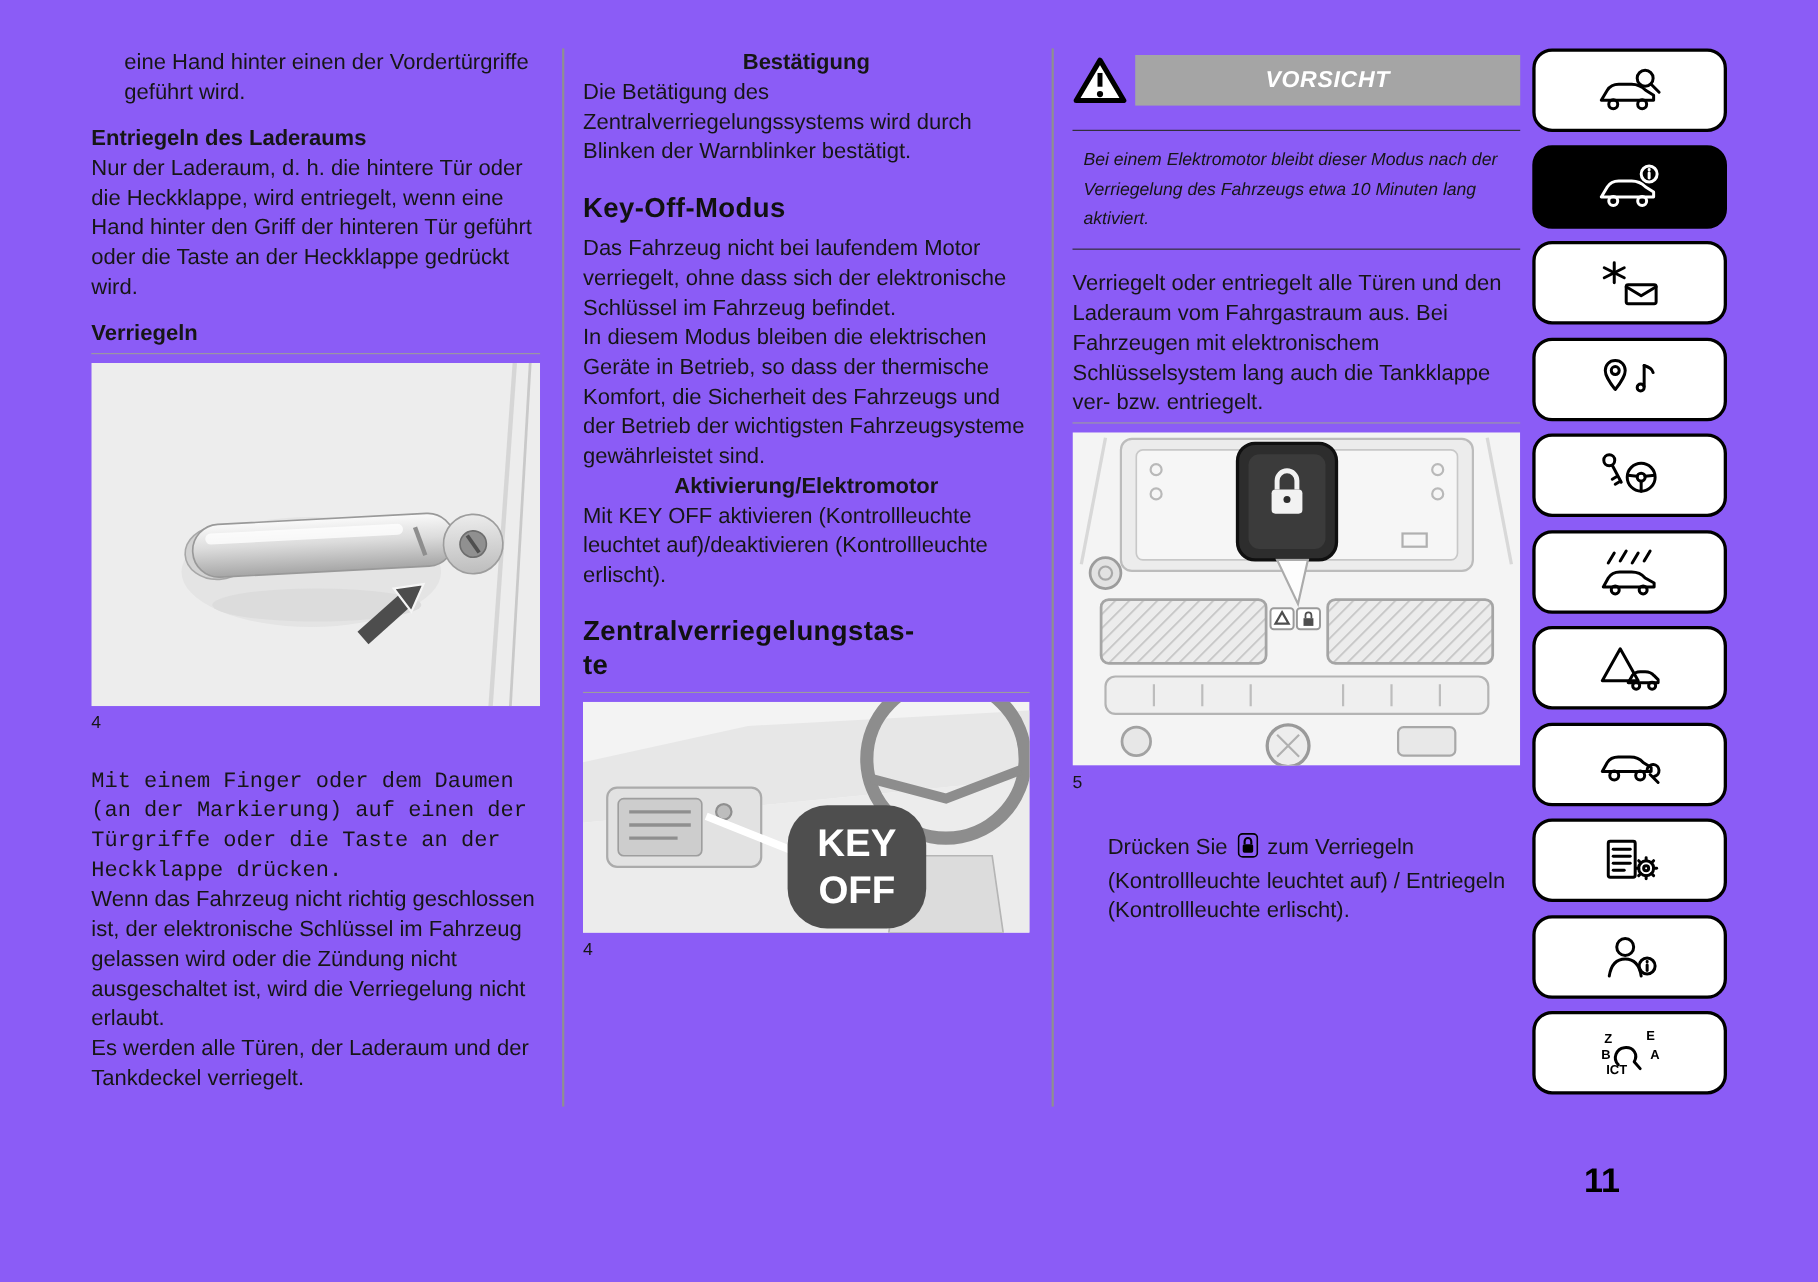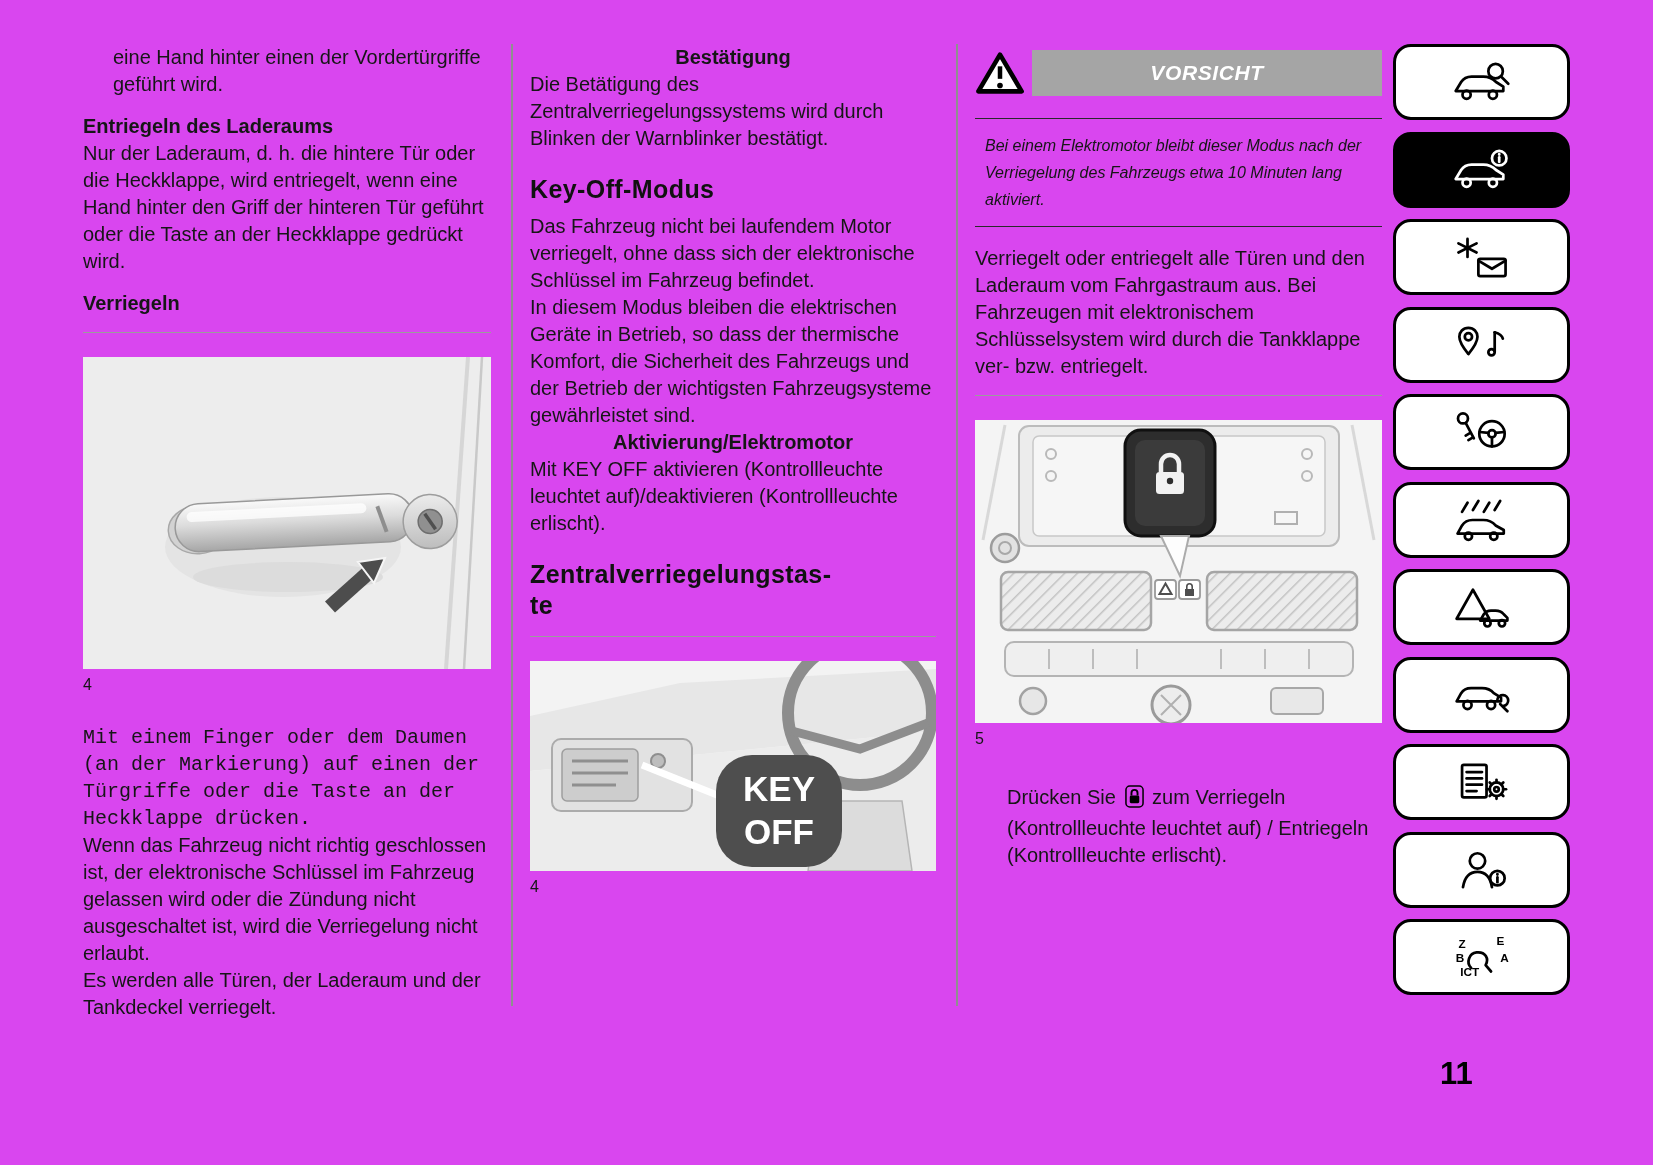--- a/index.html
+++ b/index.html
@@ -1,31 +1,31 @@
 <!DOCTYPE html>
 <html><head>
 <meta charset="utf-8">
 <style>
   * { margin:0; padding:0; box-sizing:border-box; }
   html,body { width:1653px; height:1165px; }
   body { background:#fff; font-family:"Liberation Sans", sans-serif; color:#161616; overflow:hidden; }
-  .canvas { position:relative; width:1653px; height:1165px; background:#d946ef; }
+  .canvas { position:relative; width:1653px; height:1165px; background:#8b5cf6; }
 
   .vdiv { position:absolute; top:44px; height:962px; width:1.5px; background:#8f8f8f; }
 
   .col { position:absolute; top:44px; }
   .col p { font-size:20px; line-height:27px; }
   .indent { padding-left:30px; }
 
   .h-bold { font-size:20px; line-height:27px; font-weight:bold; margin-top:15px; }
   .h-bold.tight { margin-top:0;text-align:center; }
   .h-display { font-size:25px; line-height:31px; font-weight:bold; letter-spacing:.4px;
                margin-top:22px; margin-bottom:8px; white-space:pre-line; color:#111; }
 
-  .fig { margin-top:15px; border-top:1px solid #9c9c9c; padding-top:24px; }
+  .fig { margin-top:4px; border-top:1px solid #9c9c9c; padding-top:8px; }
   .fig svg { display:block; }
   .caption { font-size:16px; line-height:22px; margin-top:5px; }
 
   .gap-lg { margin-top:28px;font-family:Liberation Mono, monospace; }
   .gap-xl { margin-top:34px;margin-left:32px; }
   .mt18 { margin-top:18px; }
 
   
   .warn-head { display:flex; align-items:center; height:57px; }
   .warn-tri { flex:0 0 auto; margin-right:7px; }
@@ -144,21 +144,21 @@
     <div class="warn-head">
       <svg class="warn-tri" width="50" height="46" viewBox="0 0 60 54">
         <path d="M30 5 L56 49 L4 49 Z" fill="#ffffff" stroke="#000000" stroke-width="5.5" stroke-linejoin="round"></path>
         <rect x="27.3" y="19" width="5.4" height="15" fill="#000000"></rect>
         <circle cx="30" cy="42" r="3.4" fill="#000000"></circle>
       </svg>
       <div class="warn-bar">VORSICHT</div>
     </div>
     <div class="warn-body">Bei einem Elektromotor bleibt dieser Modus nach der Verriegelung des Fahrzeugs etwa 10 Minuten lang aktiviert.</div>
 
-    <p class="mt18">Verriegelt oder entriegelt alle Türen und den Laderaum vom Fahrgastraum aus. Bei Fahrzeugen mit elektronischem Schlüsselsystem wird durch die Tankklappe ver- bzw. entriegelt.</p>
+    <p class="mt18">Verriegelt oder entriegelt alle Türen und den Laderaum vom Fahrgastraum aus. Bei Fahrzeugen mit elektronischem Schlüsselsystem lang auch die Tankklappe ver- bzw. entriegelt.</p>
 
     <figure class="fig">
       <svg width="407" height="303" viewBox="0 0 407 303">
         <defs>
           <pattern id="f3hatch" width="9" height="9" patternUnits="userSpaceOnUse" patternTransform="rotate(45)">
             <rect width="9" height="9" fill="#ececec"></rect>
             <line x1="0" y1="0" x2="0" y2="9" stroke="#c2c2c2" stroke-width="3"></line>
           </pattern>
         </defs>
         <rect width="407" height="303" fill="#f4f4f4"></rect>

